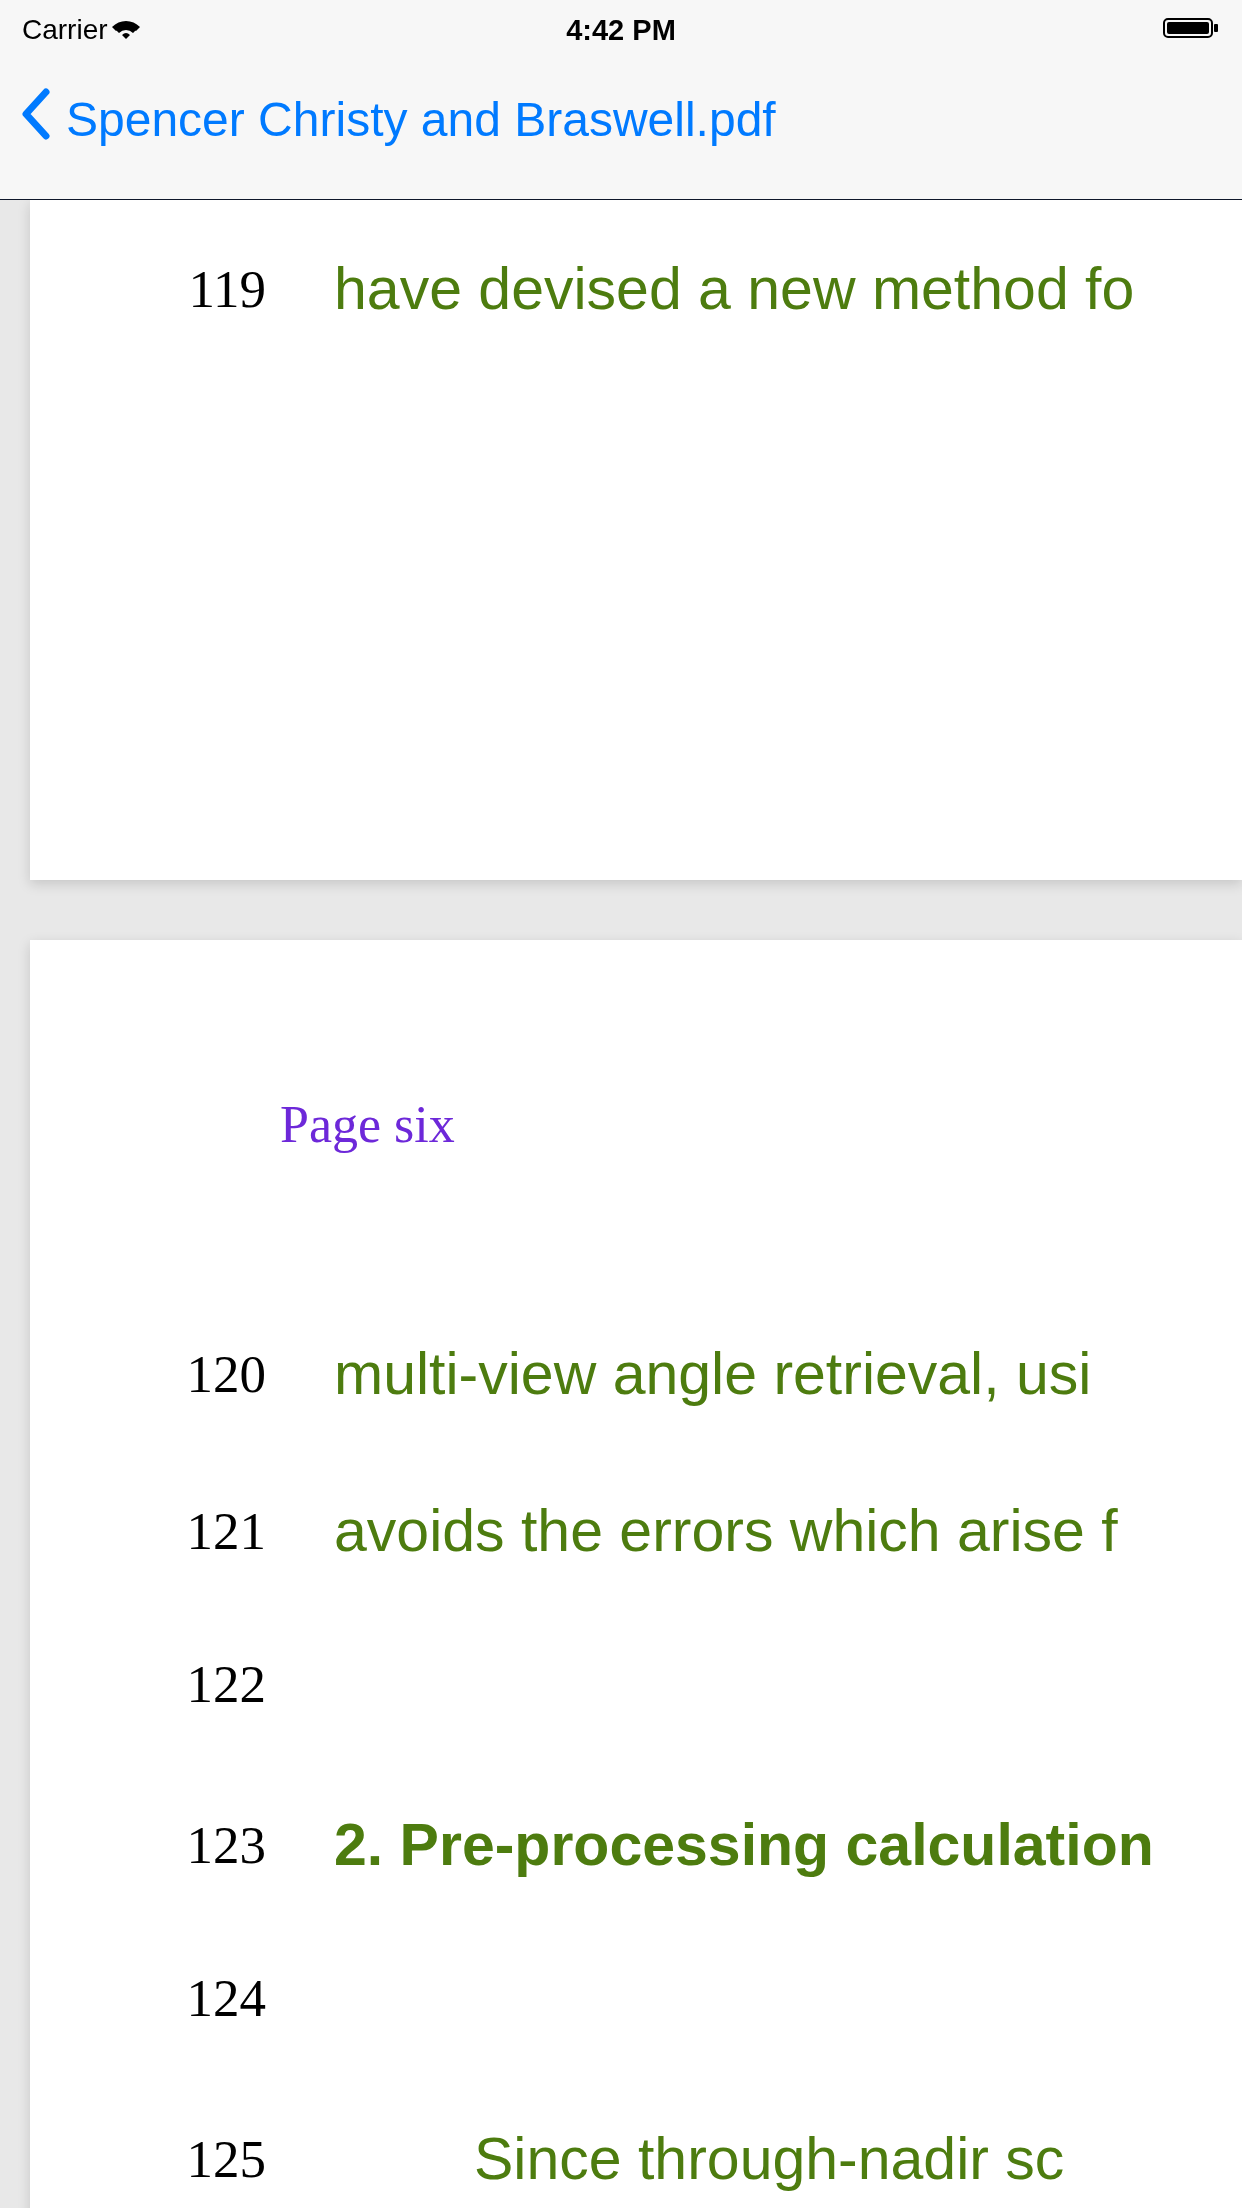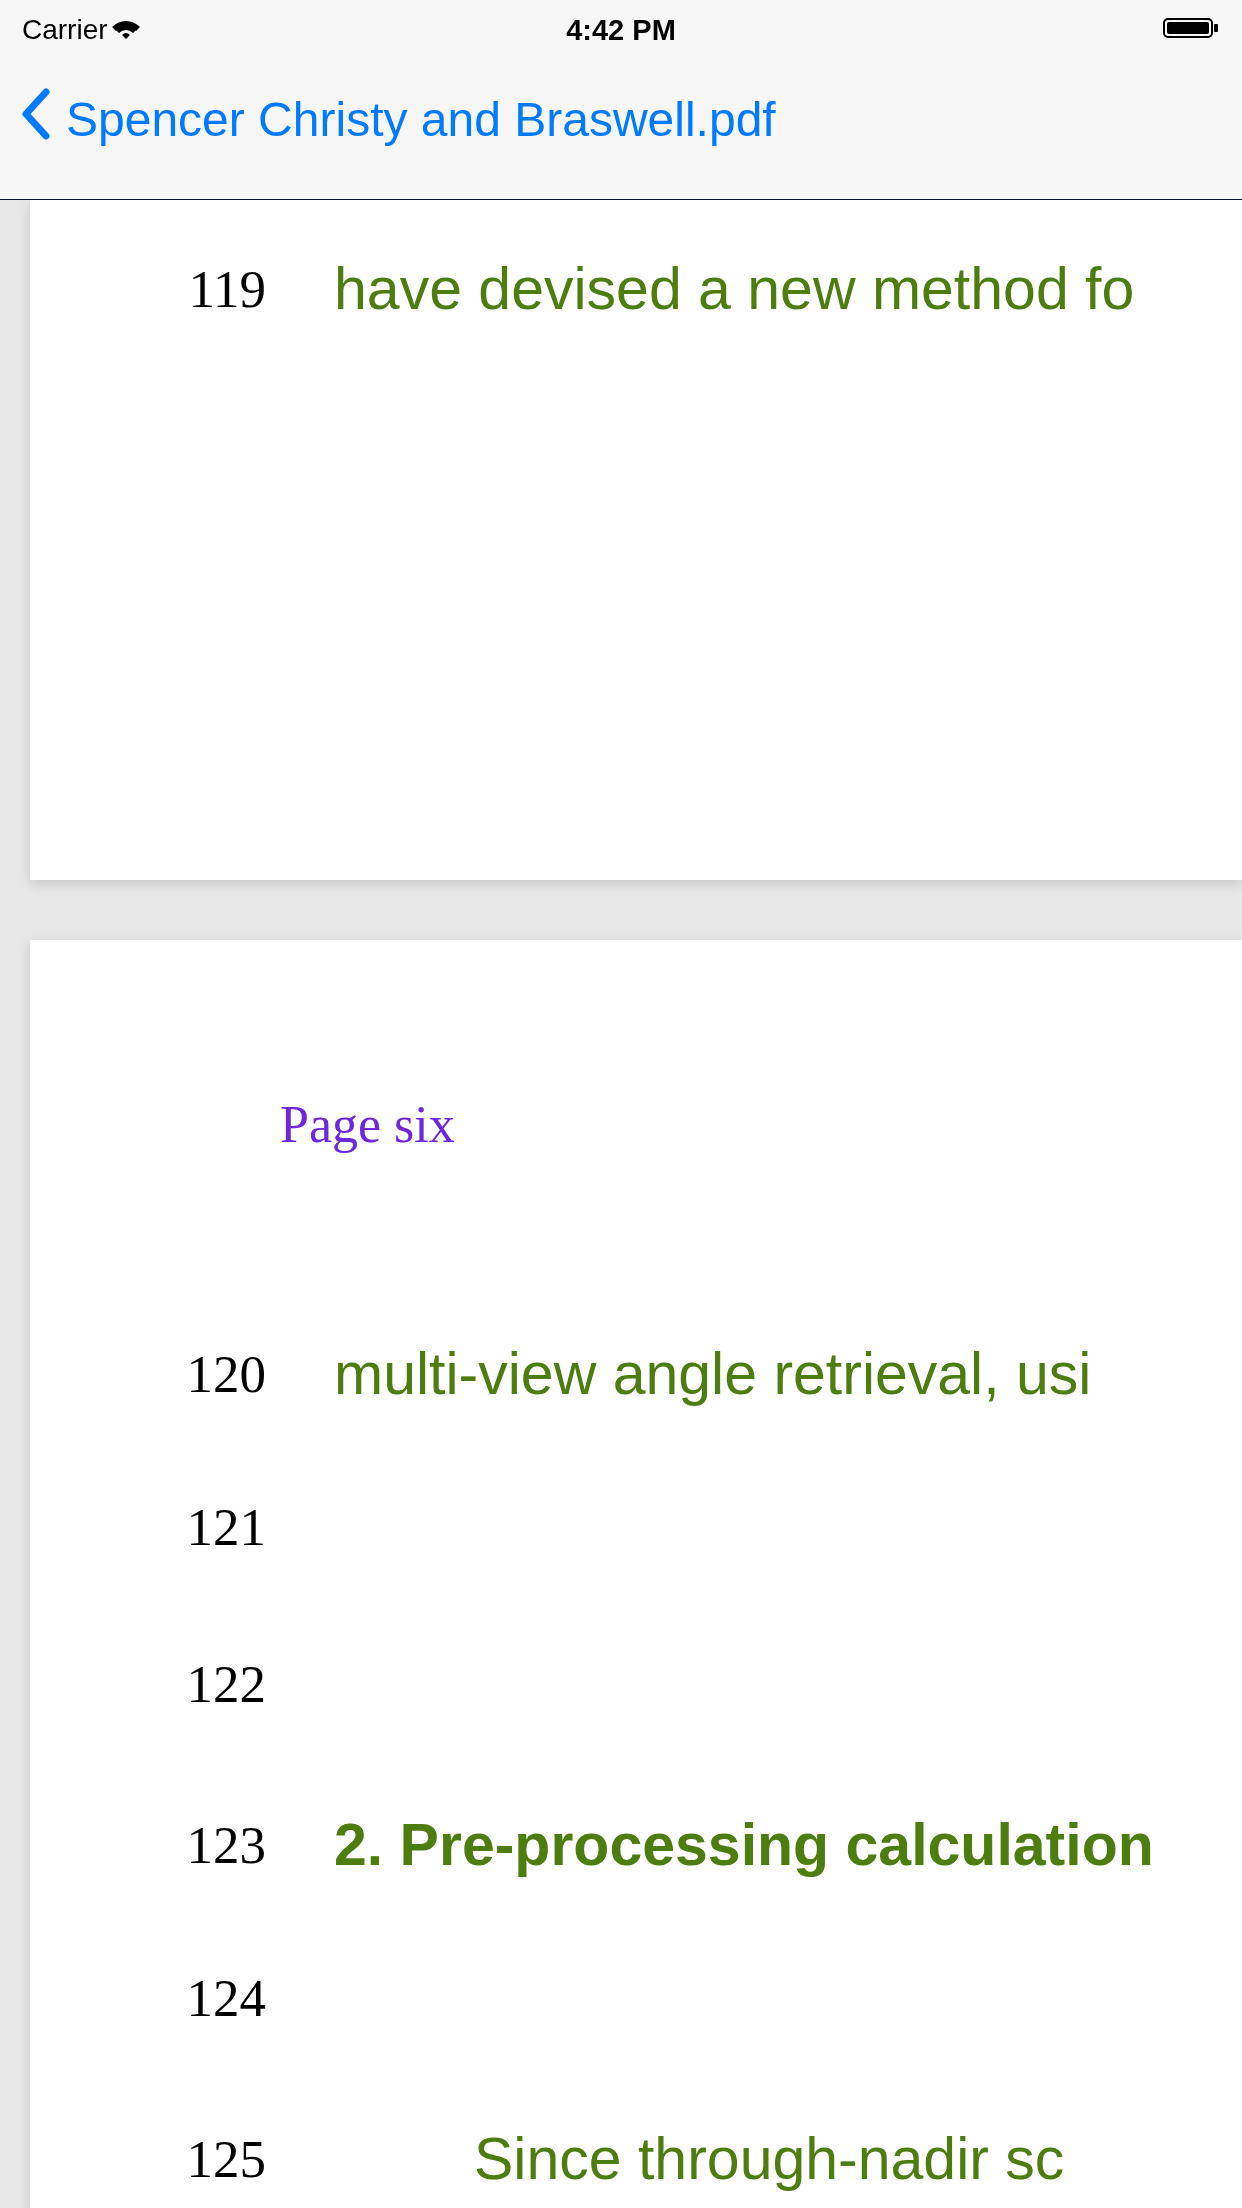--- a/index.html
+++ b/index.html
@@ -200,20 +200,21 @@
   <div class="page page-2">
     <div class="page-heading" style="top: 155px; left: 250px;">Page six</div>
 
     <div class="line-row" style="top: 400px;">
       <span class="line-number">120</span>
       <span class="line-text">multi-view angle retrieval, usi</span>
     </div>
 
     <div class="line-row" style="top: 557px;">
       <span class="line-number">121</span>
+      <span class="line-text">avoids the errors which arise f</span>
     </div>
 
     <div class="line-row" style="top: 714px;">
       <span class="line-number">122</span>
       <span class="line-text"></span>
     </div>
 
     <div class="line-row" style="top: 871px;">
       <span class="line-number">123</span>
       <span class="line-text bold">2. Pre-processing calculation</span>

